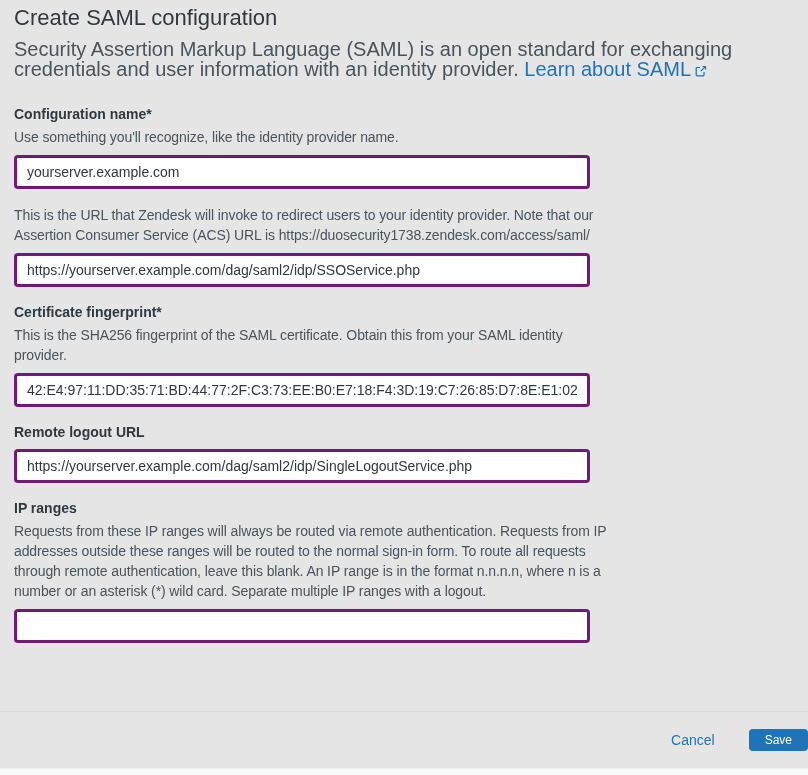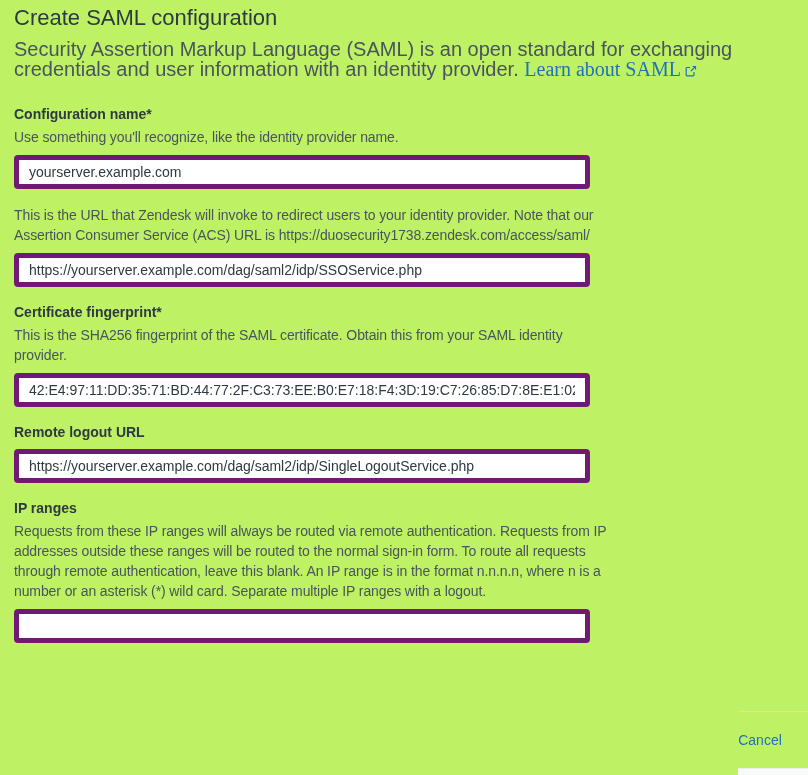--- a/index.html
+++ b/index.html
@@ -6,22 +6,23 @@
   html, body { margin: 0; padding: 0; background: #fff; }
   body {
     font-family: "Liberation Sans", sans-serif;
     color: #2f3941;
     width: 808px;
   }
   .page {
     width: 808px;
     height: 775px;
     display: flex;
+    flex-direction: column;
     overflow: hidden;
-    background: #bef264;
+    background: #e5e5e5;
     gap: 6px;
   }
   .content { padding: 4px 0 0 14px; }
   .page-title {
     font-size: 22px;
     line-height: 28px;
     font-weight: 400;
     margin: 0;
     color: #2f3941;
   }
@@ -29,21 +30,20 @@
     margin: 7px 0 0 0;
     font-size: 20px;
     line-height: 20px;
     color: #49545c;
   }
   .desc-line { display: block; white-space: nowrap; }
   .link {
     color: #1f73b7;
     text-decoration: none;
     cursor: pointer;
-    font-family: Liberation Serif, serif;
   }
   .ext-icon {
     display: inline-block;
     margin-left: 4px;
     vertical-align: -1px;
   }
   .fields { margin-top: 25px; }
   .field:not(:last-child) { margin-bottom: 16px; }
   .field-label {
     font-size: 14px;
@@ -57,21 +57,21 @@
     line-height: 20px;
     color: #49545c;
     letter-spacing: -0.1px;
   }
   .help-line { display: block; white-space: nowrap; }
   .text-input {
     display: block;
     margin-top: 8px;
     width: 576px;
     height: 34px;
-    border: 5px solid #701a75;
+    border: 3px solid #701a75;
     border-radius: 4px;
     padding: 0 10px;
     font-family: "Liberation Sans", sans-serif;
     font-size: 14px;
     color: #2f3941;
     background: #fff;
     outline: none;
   }
   .footer-area { margin-top: auto; }
   .divider { height: 1px; background: #d8dcde; }

